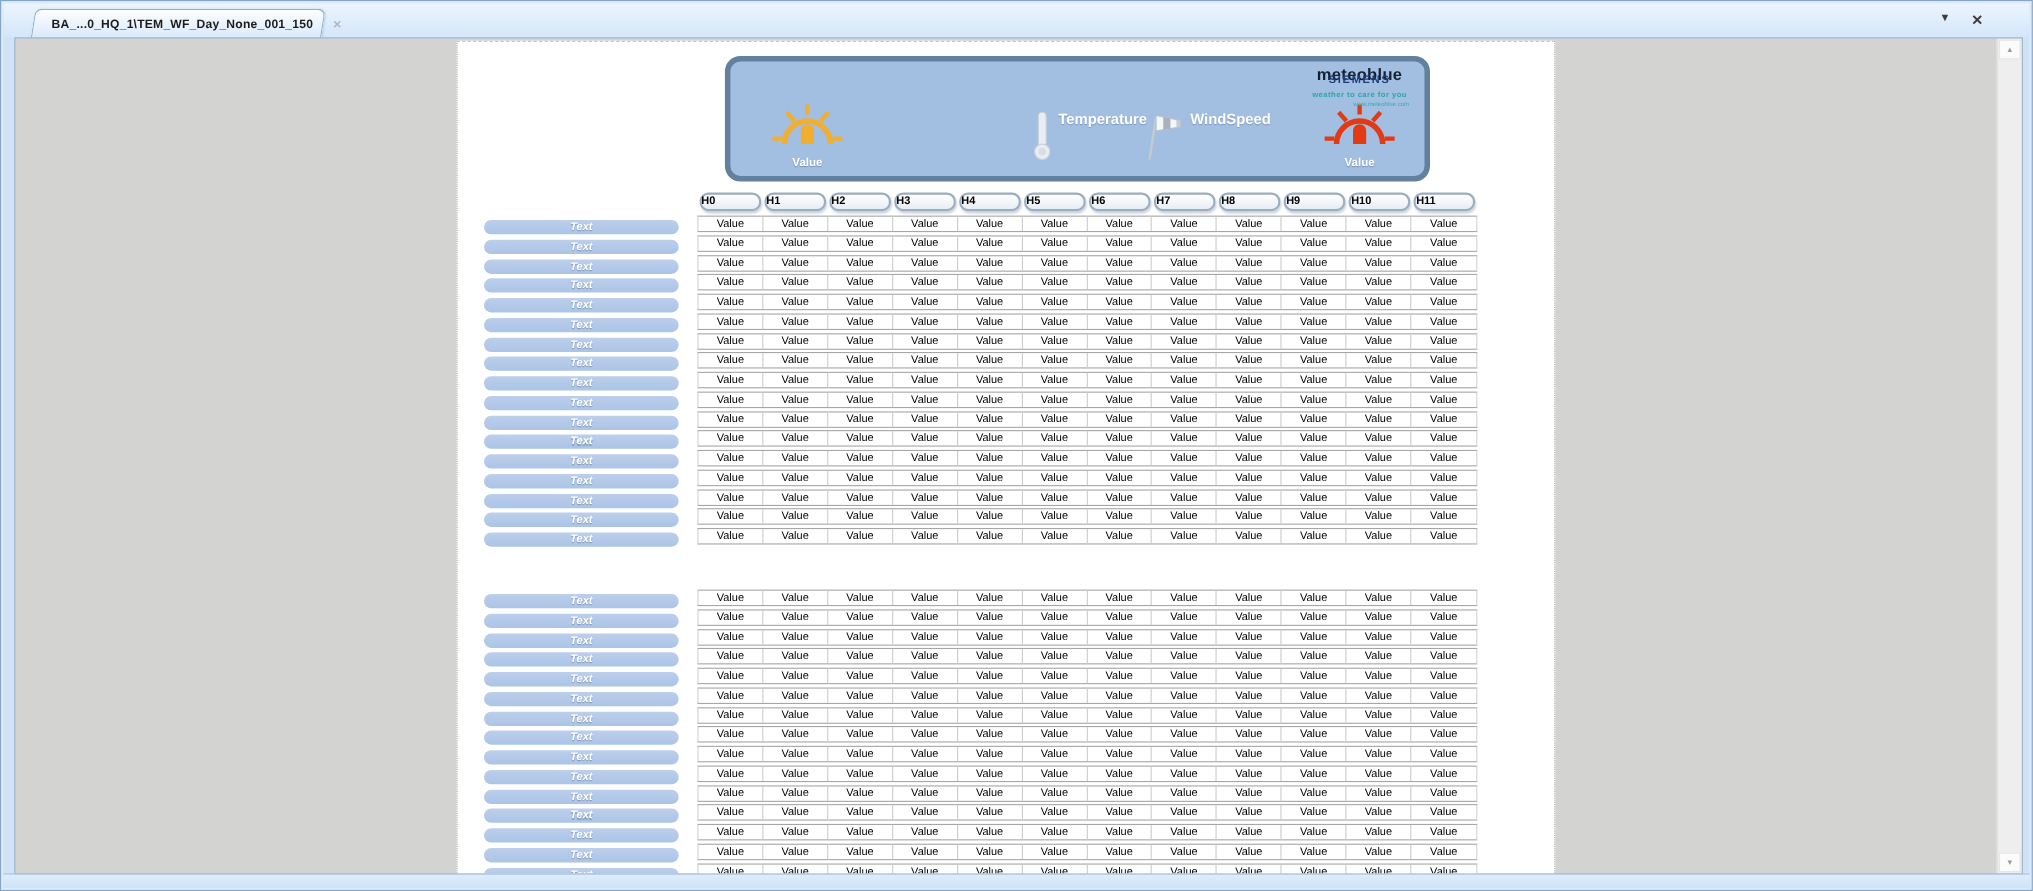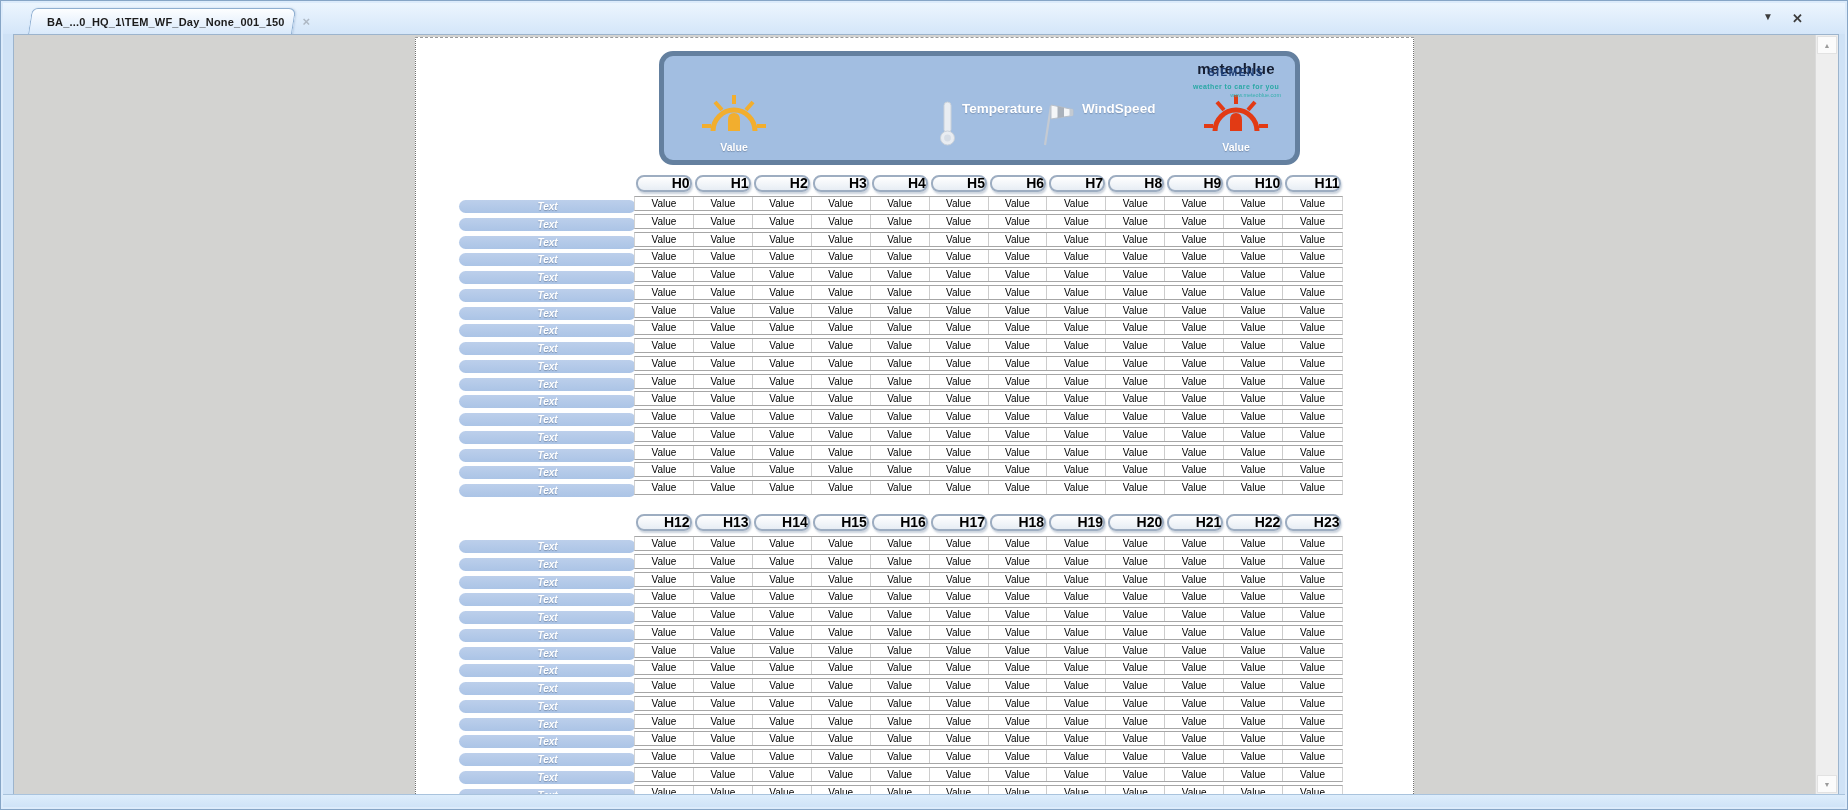--- a/index.html
+++ b/index.html
@@ -60,36 +60,36 @@
                   text-shadow:0 1px 1px rgba(80,100,130,.45); }
 
   #logo { position:absolute; top:4px; right:14px; width:90px; height:42px; }
   #logo .layer { position:absolute; left:0; right:0; text-align:center; white-space:nowrap; }
   #logo-brand   { top:0;    color:#0f172a; font-size:15px; font-weight:bold; letter-spacing:.3px; opacity:.95; }
   #logo-overlay { top:7px;  color:#1d3f78; font-size:10px; font-weight:bold; letter-spacing:1.6px; }
   #logo-tagline { top:23px; color:#2aa8a5; font-size:7px; font-weight:bold; letter-spacing:.4px; }
   #logo-url     { top:32px; color:#35b0ad; font-size:5.5px; text-align:right !important; }
 
   
-  .pills-col { position:absolute; left:43px; width:177px; }
+  .pills-col { position:absolute; left:24px; width:177px; }
   #pills-1 { top:162px; }
   #pills-2 { top:502px; }
   .pill { height:13px; margin-bottom:4.75px; background:linear-gradient(#bccfeb,#abc4e6);
           border-radius:6.5px; color:#ffffff; font-size:10px; font-weight:bold; font-style:italic;
           text-align:center; line-height:13px;
           text-shadow:0 1px 1px rgba(100,120,150,.65); }
 
   .thead { position:absolute; left:218px; width:709px; height:17px;
            display:grid; grid-template-columns:repeat(12,1fr); }
   #thead-1 { top:137px; }
   #thead-2 { top:476px; }
   .header-cell { margin:0 1.5px; border:2px solid #9dadc1; border-radius:8px;
                  background:linear-gradient(#ffffff,#e7edf4);
                  box-shadow:1px 2px 2px rgba(125,145,170,.4);
-                 font-size:14px; font-weight:bold; color:#000; text-align:right; line-height:12px; }
+                 font-size:10px; font-weight:bold; color:#000; text-align:left; line-height:12px; }
 
   .tbody { position:absolute; left:218px; width:709px; }
   #tbody-1 { top:158px; }
   #tbody-2 { top:498px; }
   .trow { display:grid; grid-template-columns:repeat(12,1fr); height:15px; margin-bottom:2.75px;
           background:#fff; border:1px solid; border-color:#a6a6a6 #d2d2d2; }
   .tcell { border-right:1px solid #cccccc; font-size:10px; color:#000; text-align:center;
            line-height:13px; overflow:hidden; }
   .tcell:last-child { border-right:none; }
 
@@ -465,34 +465,20 @@
           <div class="pill">Text</div>
           <div class="pill">Text</div>
           <div class="pill">Text</div>
           <div class="pill">Text</div>
           <div class="pill">Text</div>
           <div class="pill">Text</div>
           <div class="pill">Text</div>
           <div class="pill">Text</div>
           <div class="pill">Text</div>
         </div>
-      <div id="thead-2" class="thead">
-          <div class="header-cell">H12</div>
-          <div class="header-cell">H13</div>
-          <div class="header-cell">H14</div>
-          <div class="header-cell">H15</div>
-          <div class="header-cell">H16</div>
-          <div class="header-cell">H17</div>
-          <div class="header-cell">H18</div>
-          <div class="header-cell">H19</div>
-          <div class="header-cell">H20</div>
-          <div class="header-cell">H21</div>
-          <div class="header-cell">H22</div>
-          <div class="header-cell">H23</div>
-        </div>
       <div id="tbody-2" class="tbody">
           <div class="trow">
             <div class="tcell">Value</div>
             <div class="tcell">Value</div>
             <div class="tcell">Value</div>
             <div class="tcell">Value</div>
             <div class="tcell">Value</div>
             <div class="tcell">Value</div>
             <div class="tcell">Value</div>
             <div class="tcell">Value</div>

